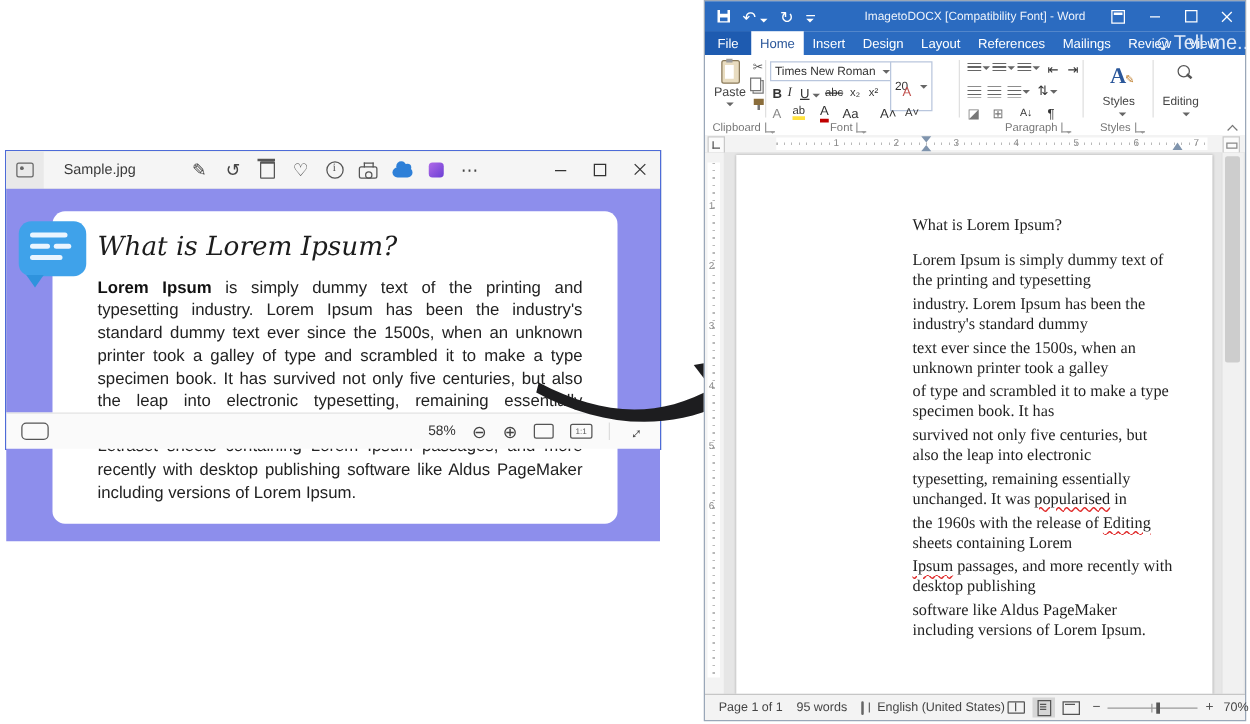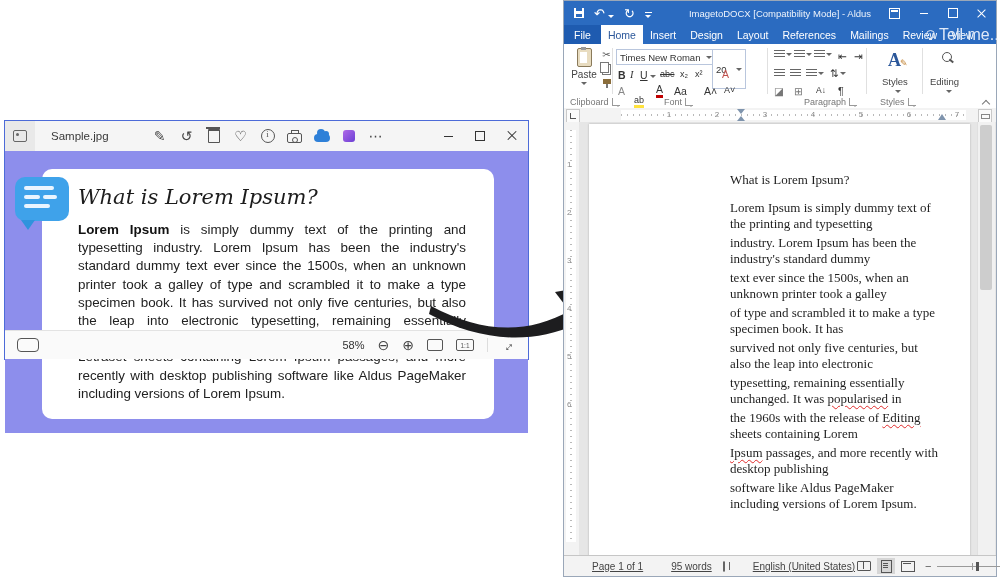--- a/index.html
+++ b/index.html
@@ -100,21 +100,21 @@
   .ic-clipboard::after{content:"";position:absolute;left:3px;top:-2px;width:5px;height:3px;background:#9a9a9a;}
   .smallcol{position:absolute;left:38px;top:6px;display:flex;flex-direction:column;gap:4px;align-items:center;}
   .ic-glyph{font-size:10px;line-height:1;color:#555;}
   .ic-copy{width:7px;height:9px;border:1px solid #777;background:#fff;position:relative;}
   .ic-copy::before{content:"";position:absolute;left:-3px;top:-3px;width:7px;height:9px;border:1px solid #777;background:#fff;}
   .ic-painter{width:8px;height:5px;background:#8a6d3b;position:relative;}
   .ic-painter::after{content:"";position:absolute;left:3px;top:5px;width:2px;height:4px;background:#777;}
   .fontbox{position:absolute;left:52px;top:5px;width:92px;height:14px;border:1px solid #b9c6dd;font-size:9.5px;display:flex;align-items:center;padding:0 3px;justify-content:space-between;color:#333;background:#fff;}
   .sizebox{position:absolute;left:148px;top:5px;width:26px;height:14px;border:1px solid #b9c6dd;font-size:9.5px;display:flex;align-items:center;padding:12px 3px;justify-content:space-between;color:#333;background:#fff;}
   .fbtn{position:absolute;font-size:10.5px;color:#333;line-height:1;}
-  .hl-yellow{border-bottom:3px solid #ffe23d;margin-top:12px;}
+  .hl-yellow{border-bottom:3px solid #ffe23d;}
   .fc-red{border-bottom:3px solid #c00000;}
   .bars{display:inline-block;width:11px;height:9px;background:repeating-linear-gradient(#666 0 1px,transparent 1px 3px);}
   .pbtn{position:absolute;display:flex;align-items:center;gap:1px;}
   .styles-big{position:absolute;font-family:"Liberation Serif",serif;font-size:18px;color:#2b579a;font-weight:bold;}
   .styles-pen{position:absolute;font-size:9px;color:#c08030;}
   .ic-mag{width:8px;height:8px;border:1.5px solid #555;border-radius:50%;position:relative;}
   .ic-mag::after{content:"";position:absolute;left:6px;top:7px;width:5px;height:1.5px;background:#555;transform:rotate(40deg);}
   .grp-vlabel{position:absolute;font-size:9.5px;color:#444;display:flex;align-items:center;gap:2px;}
   .collapse{position:absolute;right:6px;bottom:2px;width:7px;height:7px;}
   .collapse::before{content:"";position:absolute;left:0;top:2px;width:5px;height:5px;border-left:1px solid #777;border-top:1px solid #777;transform:rotate(45deg);}
@@ -140,21 +140,21 @@
   .page{position:absolute;left:25px;top:2px;width:381px;height:500px;background:#fff;box-shadow:0 0 2px rgba(0,0,0,0.25);}
   .doc-text{position:absolute;left:141px;top:48px;width:206px;font-family:"Liberation Serif",serif;font-size:13px;line-height:16px;color:#1f1f1f;}
   .wpara{margin:0 0 3px 0;}
   .wpara.title{margin-bottom:12px;}
   .wline{white-space:nowrap;}
   .sp{text-decoration-line:underline;text-decoration-style:wavy;text-decoration-color:#e02b2b;text-decoration-thickness:1px;text-underline-offset:2px;}
   .vscroll{position:absolute;right:1px;top:0;width:17px;bottom:0;background:#f1f1f1;border-left:1px solid #e0e0e0;}
   .vthumb{position:absolute;left:2px;top:3px;width:12px;height:165px;background:#cdcdcd;border-radius:2px;}
 
   .w-status{position:absolute;left:0;bottom:0;right:0;height:20px;background:#f3f3f3;border-top:1px solid #c6c6c6;display:flex;align-items:center;font-size:10px;color:#444;}
-  .ws-item{margin-left:28px;white-space:nowrap;text-decoration:underline;}
+  .ws-item{margin-left:11px;white-space:nowrap;}
   .ic-book{width:11px;height:9px;border:1px solid #666;border-radius:1px;position:relative;margin-left:11px;}
   .ic-book::before{content:"";position:absolute;left:5px;top:0;width:1px;height:8px;background:#666;}
   .ws-views{margin-left:auto;display:flex;align-items:center;gap:4px;}
   .vw{width:18px;height:16px;display:flex;align-items:center;justify-content:center;}
   .vw.active{background:#d6d6d6;}
   .ic-read{width:12px;height:8px;border:1px solid #555;border-radius:1px;position:relative;}
   .ic-read::before{content:"";position:absolute;left:5px;top:0;width:1px;height:7px;background:#555;}
   .ic-playout{width:9px;height:11px;border:1px solid #555;position:relative;}
   .ic-playout::before{content:"";position:absolute;left:1px;top:2px;width:5px;height:1px;background:#555;box-shadow:0 2px 0 #555,0 4px 0 #555;}
   .ic-weblayout{width:12px;height:9px;border:1px solid #555;position:relative;}
@@ -254,21 +254,21 @@
   <div id="word">
 
     <div class="w-titlebar">
       <div class="qat">
         <span class="ic-save"></span>
         <span class="qat-glyph">↶</span>
         <span class="qat-dd"></span>
         <span class="qat-glyph">↻</span>
         <span class="qat-cust"></span>
       </div>
-      <div class="w-title">ImagetoDOCX [Compatibility Mode] - Aldus</div>
+      <div class="w-title">ImagetoDOCX [Compatibility Font] - Word</div>
       <div class="w-controls">
         <div class="wcb">
             <span class="ic-ribopts"></span>
           </div>
         <div class="wcb">
             <span class="wc-min-w"></span>
           </div>
         <div class="wcb">
             <span class="wc-max-w"></span>
           </div>

